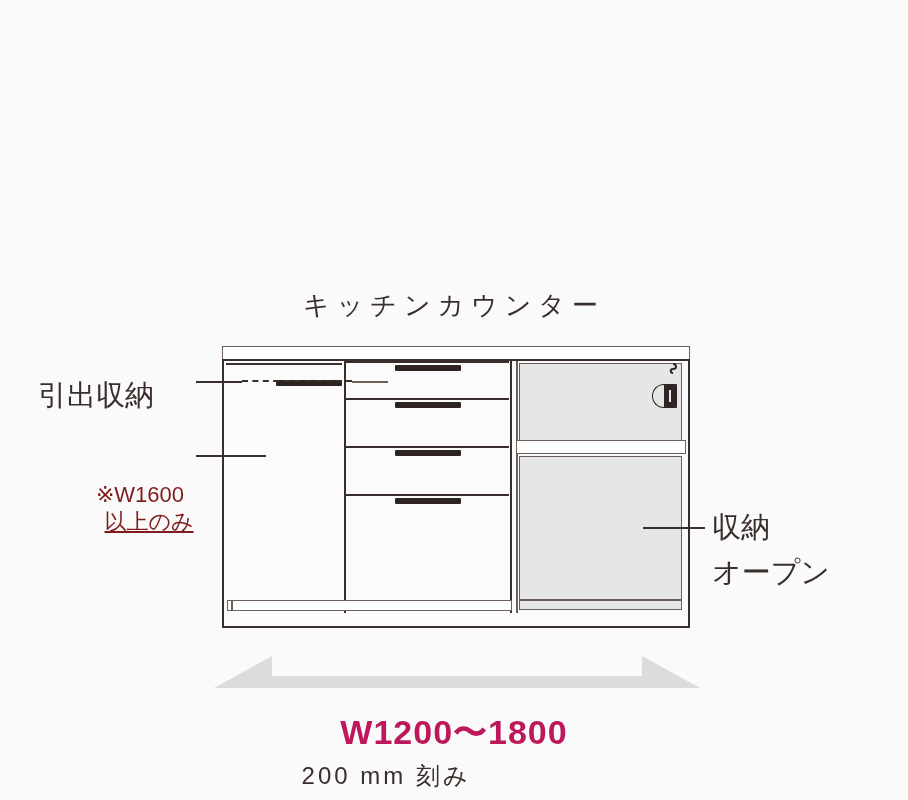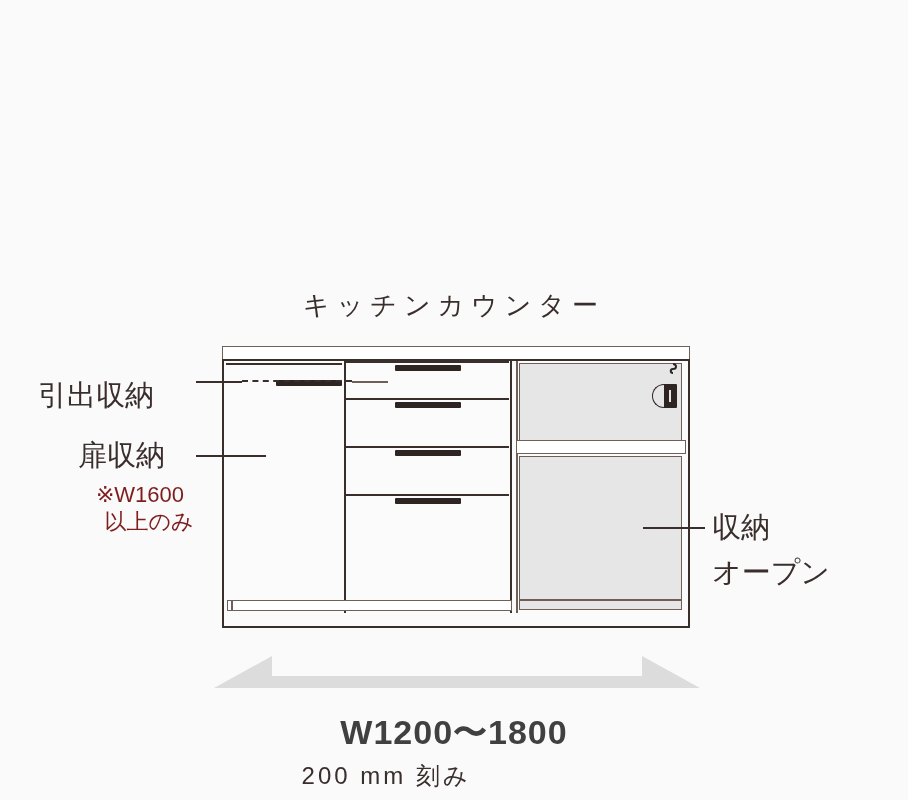--- a/index.html
+++ b/index.html
@@ -279,21 +279,21 @@
     position: absolute;
     left: 70px;
     top: 481px;
     width: 140px;
     text-align: center;
     font-size: 22px;
     line-height: 27px;
     color: #7f1d1d;
     font-weight: 400;
   }
-  .note .note-line2 { display: block; padding-left: 18px; }
+  .note .note-line2 { display: block; padding-left: 18px; text-decoration: underline; }
 
   .lbl-open {
     left: 712px;
     top: 505px;
     font-size: 29px;
     line-height: 45px;
   }
   .lead-open {
     position: absolute;
     left: 643px;
@@ -315,21 +315,21 @@
   
   .dim-main {
     position: absolute;
     left: 0;
     top: 710px;
     width: 908px;
     text-align: center;
     font-size: 34px;
     font-weight: 700;
     letter-spacing: 1px;
-    color: #404040;
+    color: #be185d;
     white-space: nowrap;
   }
   .dim-sub {
     position: absolute;
     left: 0;
     top: 760px;
     width: 772px;
     text-align: center;
     font-size: 24px;
     letter-spacing: 3px;
@@ -387,21 +387,20 @@
 
     <div class="plinth"></div>
     <div class="plinth-left-edge"></div>
   </div>
 
   <div class="lbl lbl-drawer">引出収納</div>
   <div class="lead-drawer-solid"></div>
   <div class="lead-drawer-dash"></div>
   <div class="lead-drawer-tail"></div>
 
-  <div class="lbl lbl-door">扉収納</div>
   <div class="lead-door"></div>
 
   <div class="note">
     <span>※W1600</span>
     <span class="note-line2">以上のみ</span>
   </div>
 
   <div class="lead-open"></div>
   <div class="lbl lbl-open">
     <div>収納</div>

